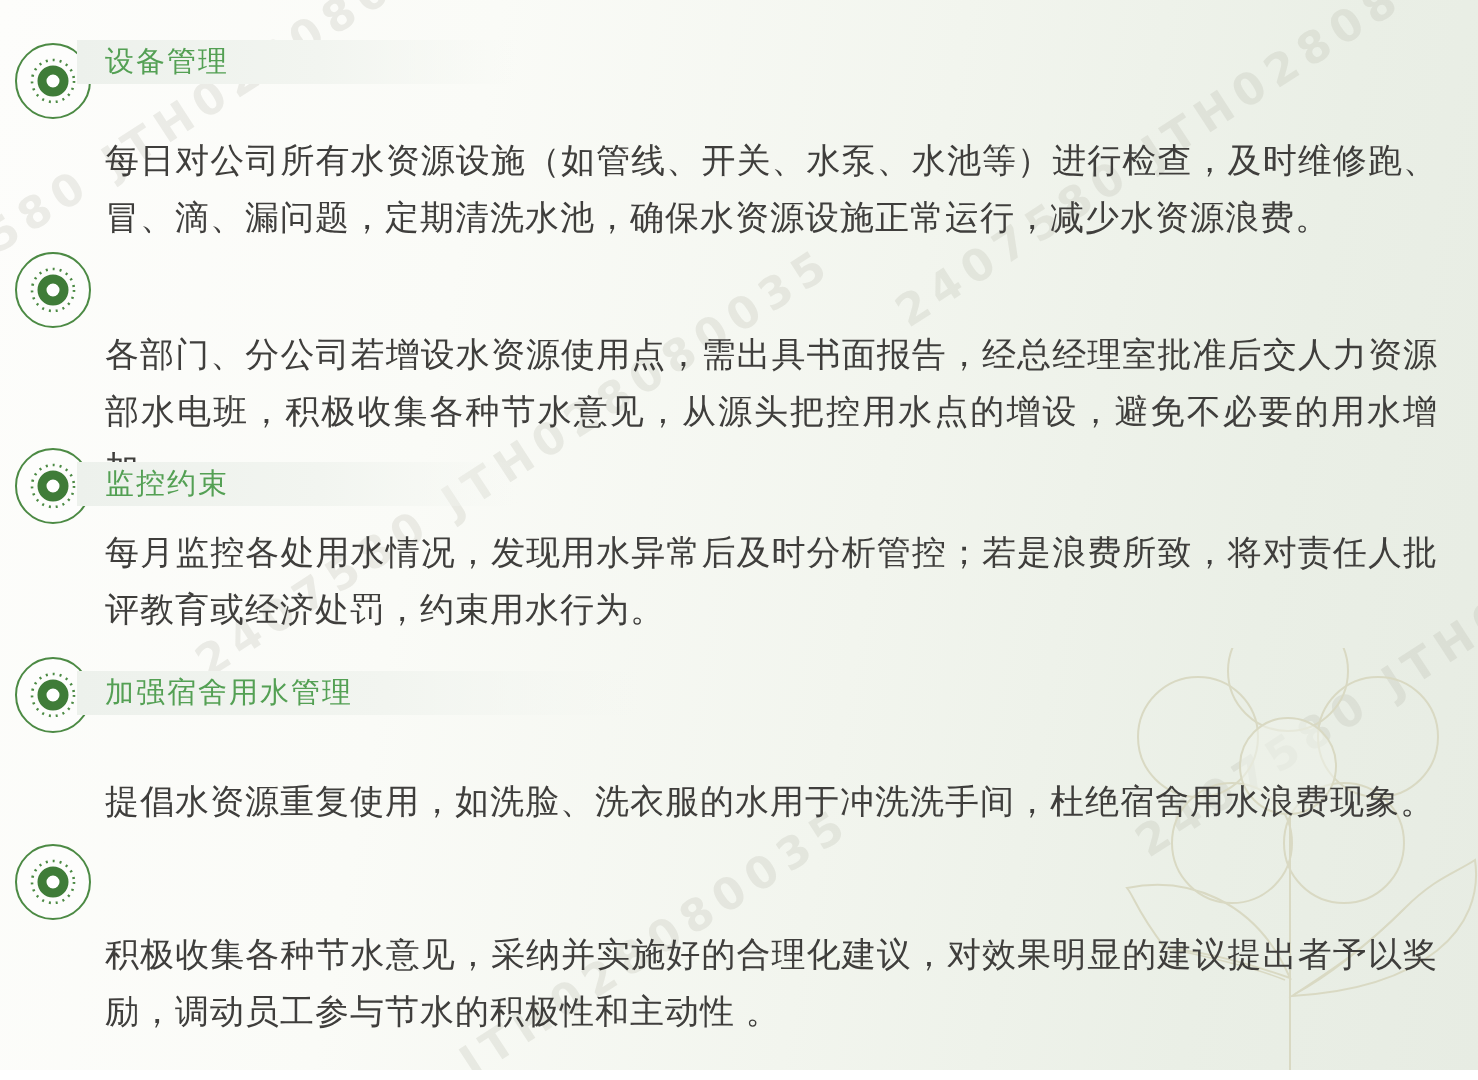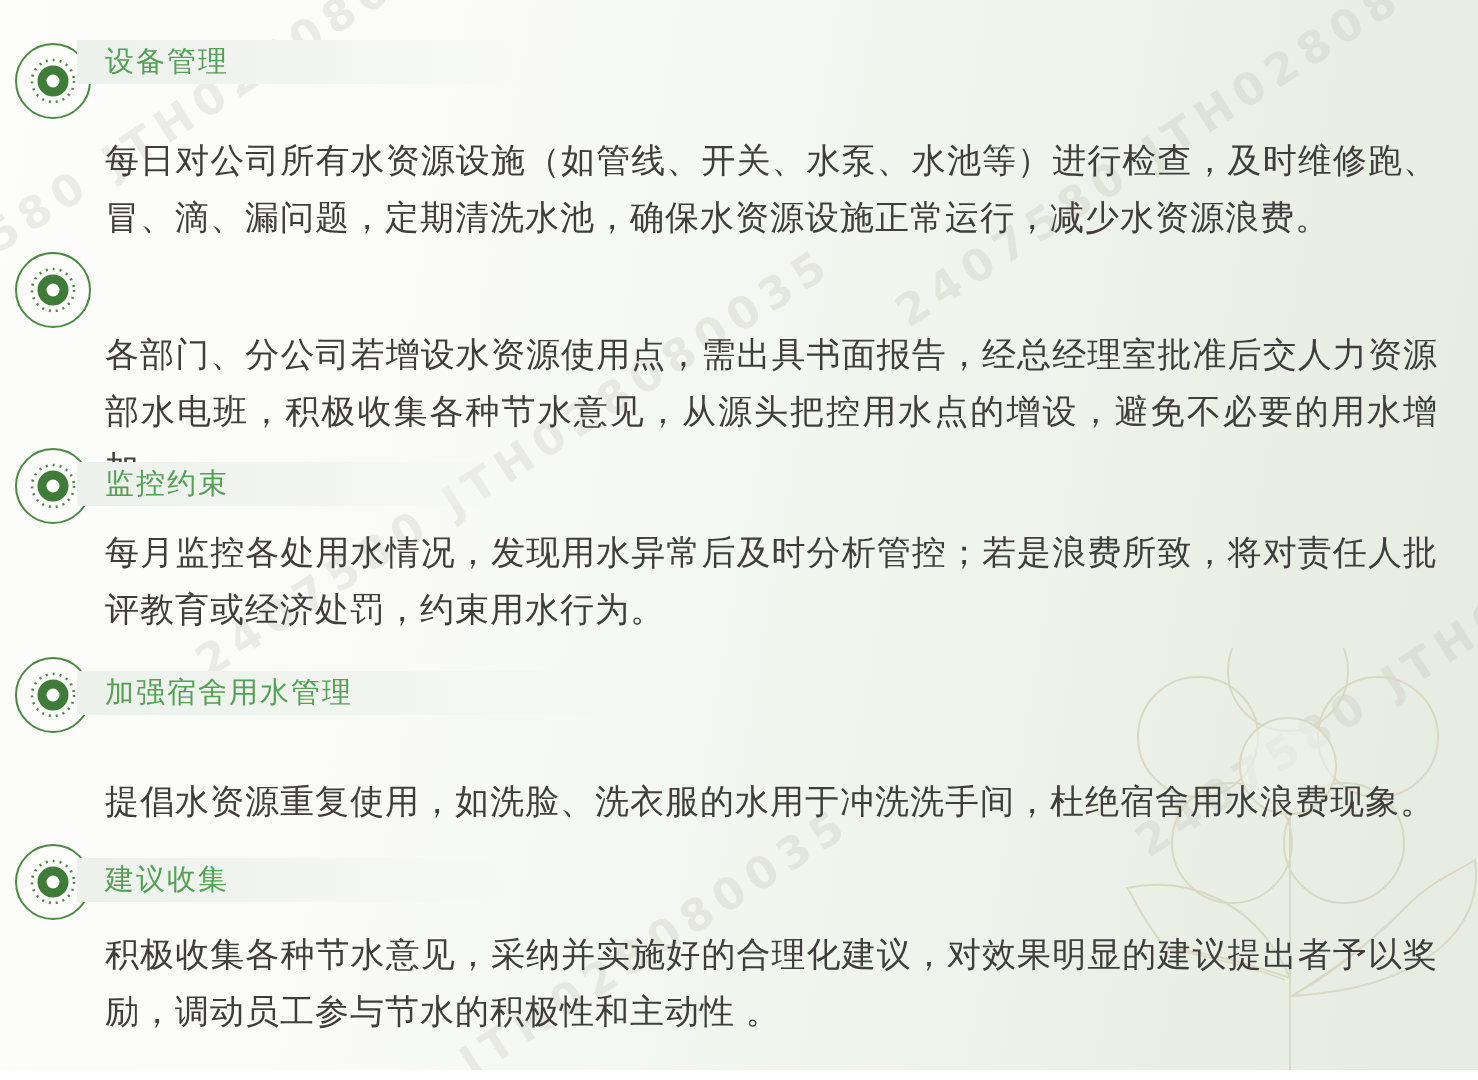--- a/index.html
+++ b/index.html
@@ -106,19 +106,16 @@
   <div class="hbar wide" style="top:671px;">
     <span class="htitle">加强宿舍用水管理</span>
   </div>
   <div class="para" style="top:773px;">提倡水资源重复使用，如洗脸、洗衣服的水用于冲洗洗手间，杜绝宿舍用水浪费现象。</div>
 
   <svg class="bullet" style="top:843px;" viewBox="0 0 78 78">
     <circle cx="39" cy="39" r="37" fill="#fdfdfc" stroke="#4c8a44" stroke-width="2"></circle>
     <circle cx="39" cy="39" r="21" fill="none" stroke="#4c8a44" stroke-width="2.6" stroke-dasharray="2 5"></circle>
     <circle cx="39" cy="39" r="11" fill="#ffffff" stroke="#3f7c38" stroke-width="9"></circle>
   </svg>
-  <div class="hbar" style="top:858px;">
-    <span class="htitle">建议收集</span>
-  </div>
   <div class="para" style="top:926px;">积极收集各种节水意见，采纳并实施好的合理化建议，对效果明显的建议提出者予以奖励，调动员工参与节水的积极性和主动性 。</div>
 
   <div class="bottom-strip"></div>
 </div>
 
 </body></html>

